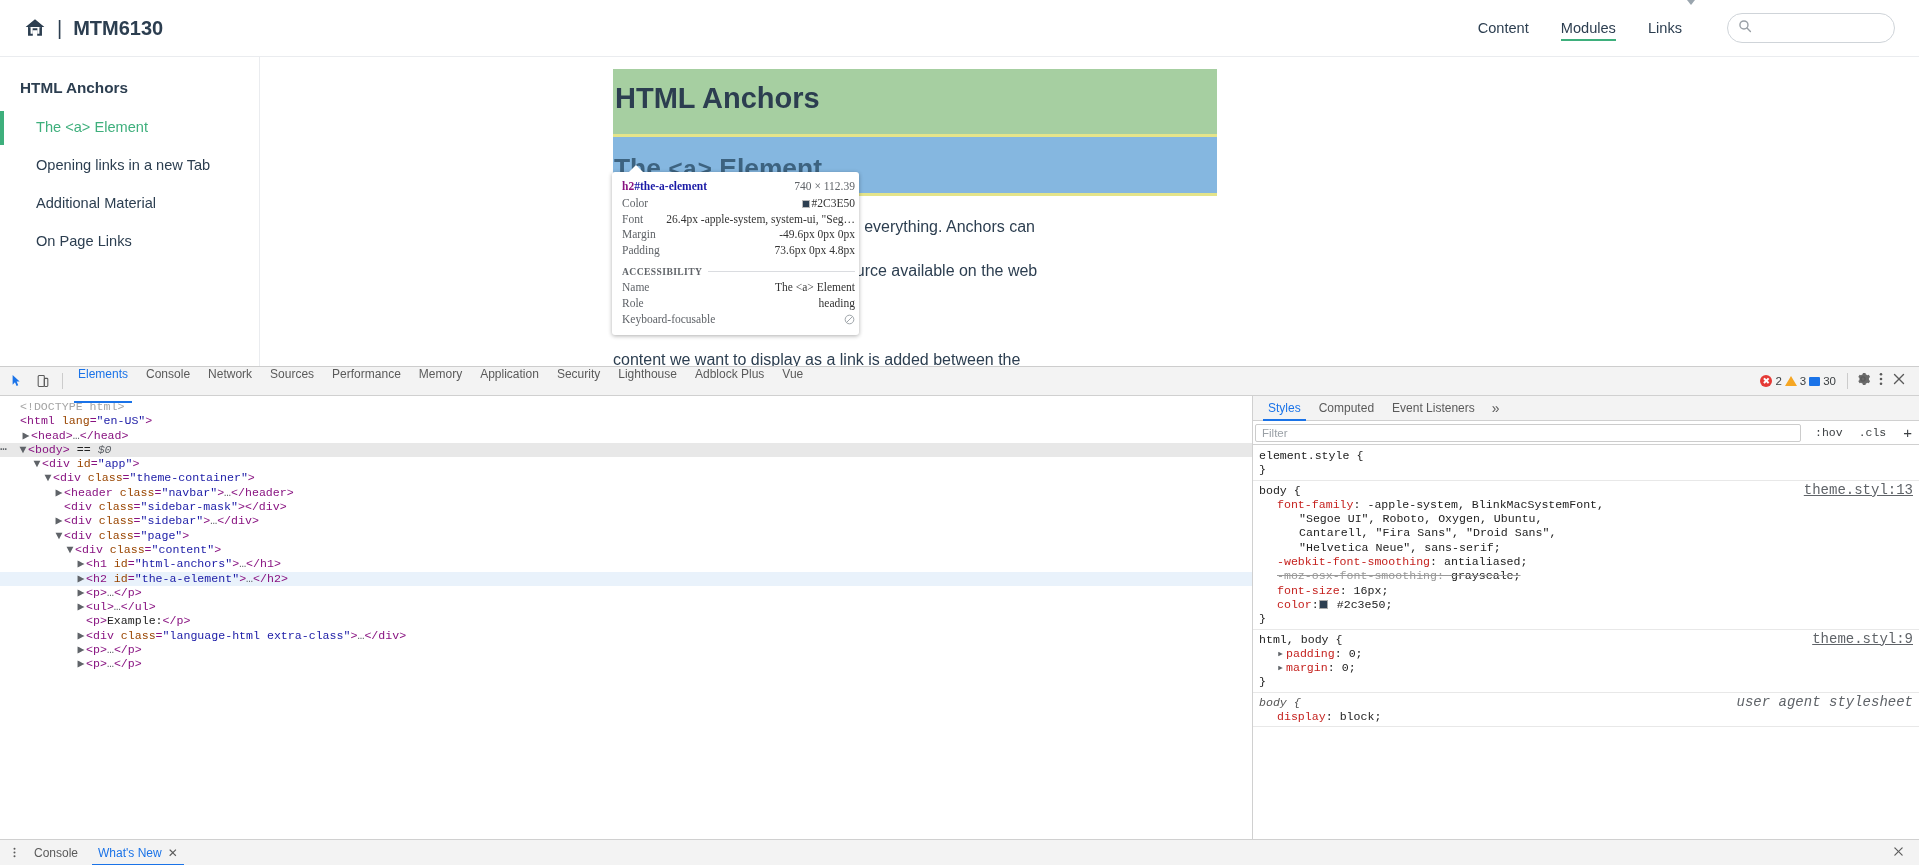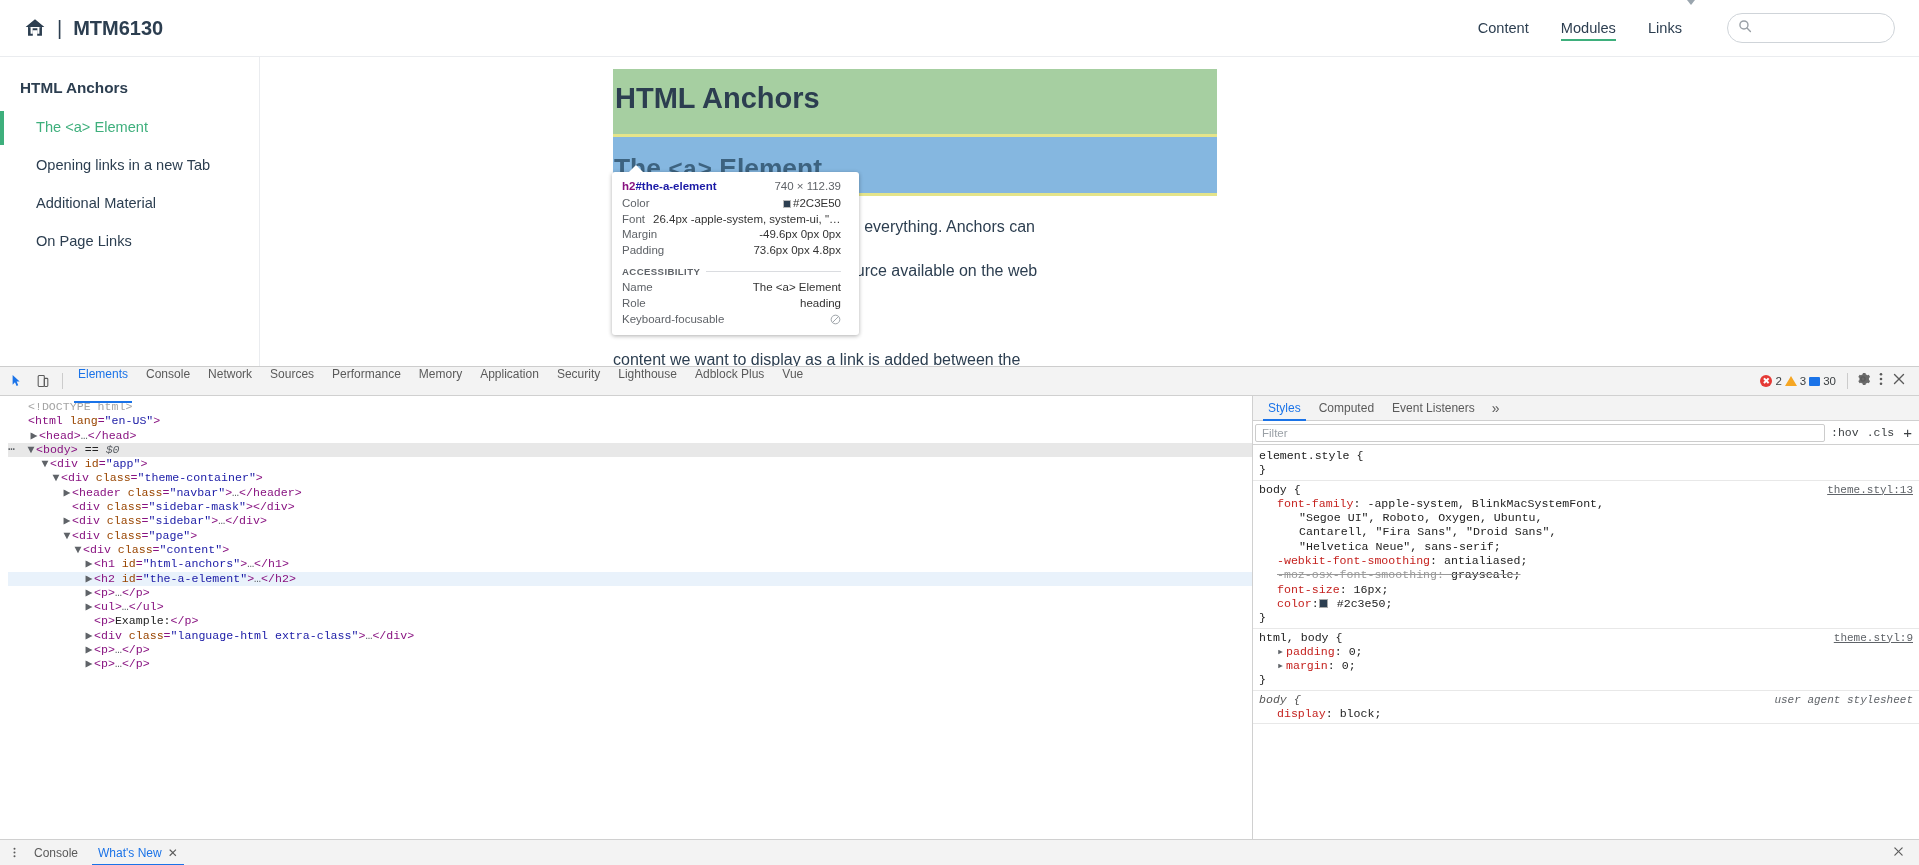--- a/index.html
+++ b/index.html
@@ -69,22 +69,22 @@
     font-family:"Liberation Mono", monospace; font-size:0.86em; background:#f3f4f5;
     color:#476582; border-radius:3px; padding:2px 5px;
   }
   .bullets { margin-top:14px; padding-left:22px; }
   .bullets li { font-size:16px; line-height:1.72; margin-bottom:10px; list-style:disc; }
 
   
   .inspect-tip {
     position:absolute; left:612px; top:172px; width:247px;
     background:#fff; border-radius:3px; box-shadow:0 1px 4px rgba(0,0,0,.32);
-    font-size:11.5px; color:#333; padding:8px 18px 8px 10px; z-index:40;
-    font-family:Liberation Sans, sans-serif;
+    font-size:11.5px; color:#333; padding:8px 4px 8px 10px; z-index:40;
+    font-family:Liberation Serif, serif;
   }
   .inspect-tip::before {
     content:""; position:absolute; top:-7px; left:16px;
     border-left:8px solid transparent; border-right:8px solid transparent;
     border-bottom:8px solid #fff;
   }
   .tip-head { display:flex; justify-content:space-between; align-items:baseline; margin-bottom:4px; }
   .tip-sel { font-weight:bold; font-size:11.5px; }
   .tip-sel .t-tag { color:#881280; }
   .tip-sel .t-id { color:#1a1aa6; }
@@ -124,21 +124,21 @@
   .cnt-item { display:flex; align-items:center; gap:3px; }
   .err-dot { width:12px; height:12px; border-radius:50%; background:#e53935; color:#fff; font-size:9px; display:flex; align-items:center; justify-content:center; }
   .warn-tri { width:0;height:0;border-left:6px solid transparent;border-right:6px solid transparent;border-bottom:10px solid #f5a623; }
   .info-sq { width:11px; height:9px; background:#1a73e8; border-radius:1px; }
   .gear-icon, .kebab-icon, .xclose-icon { width:16px; height:16px; cursor:pointer; }
   .dt-vdiv { width:1px; height:16px; background:#ccc; margin:0 5px; }
 
   .dt-main { flex:1; display:flex; min-height:0; }
   .dom-pane { width:1253px; flex:0 0 1253px; display:flex; flex-direction:column; border-right:1px solid #d0d0d0; min-height:0; }
   .dom-tree {
-    flex:1; overflow:hidden; padding:4px 0 0 8px;
+    flex:1; overflow:hidden; padding:4px 0 0 0;
     font-family:"Liberation Mono", monospace; font-size:11.6px; line-height:14.3px; color:#222;
   }
   .dnode { white-space:pre; padding:0 0 0 0; height:14.3px; }
   .dnode.sel { background:#e8e8e8; }
   .dnode.hl { background:#e9f2fb; }
   .tw { color:#5f6368; display:inline-block; width:10px; text-align:center; }
   .tw.none { visibility:hidden; }
   .c-doctype { color:#a5a5a5; }
   .c-tag { color:#881280; }
   .c-attr { color:#994500;text-align:right; }
@@ -155,34 +155,34 @@
   }
   .crumb { padding:0 8px; line-height:20px; cursor:pointer; }
   .crumb.active { background:#dcdcdc; }
 
   .styles-pane { flex:1; display:flex; flex-direction:column; min-width:0; background:#fff; }
   .st-tabs { height:25px; flex:0 0 25px; display:flex; align-items:center; border-bottom:1px solid #d0d0d0; background:#f3f3f3; padding-left:6px; }
   .st-tab { font-size:12px; color:#5a5a5a; padding:0 9px; height:25px; line-height:25px; cursor:pointer; position:relative; }
   .st-tab.active { color:#1a73e8; }
   .st-tab.active::after { content:""; position:absolute; left:4px; right:4px; bottom:0; height:2px; background:#1a73e8; }
   .st-more { font-size:14px; color:#5a5a5a; padding:0 8px; cursor:pointer; }
-  .st-filter-row { height:24px; flex:0 0 24px; display:flex; align-items:center; border-bottom:1px solid #d0d0d0; padding:0 2px; gap:4px; }
+  .st-filter-row { height:24px; flex:0 0 24px; display:flex; align-items:center; border-bottom:1px solid #d0d0d0; padding:0 2px; gap:12px; }
   .st-filter { flex:1; height:18px; border:1px solid #ccc; border-radius:2px; font-size:11.5px; padding:0 6px; color:#333; background:#fff; outline:none; font-family:"Liberation Sans", sans-serif; }
   .st-filter::placeholder { color:#9aa0a6; }
   .st-hov, .st-cls { font-family:"Liberation Mono", monospace; font-size:11.5px; color:#3c4043; cursor:pointer; padding:0 2px; }
   .st-plus { font-size:15px; color:#3c4043; cursor:pointer; padding:0 5px 0 3px; }
   .st-body {
     flex:1; overflow:hidden; font-family:"Liberation Mono", monospace;
     font-size:11.6px; line-height:14.3px; color:#222; padding:2px 0 0 0;
   }
   .rule { padding:2px 6px 2px 6px; border-bottom:1px solid #e8e8e8; }
   .rule-head { display:flex; justify-content:space-between; align-items:baseline; }
   .sel-text { color:#222; }
   .sel-text.ua { font-style:italic; color:#555; }
-  .origin { color:#5f6368; font-size:11px; text-decoration:underline; white-space:nowrap; }
+  .origin { color:#5f6368; font-size:14px; text-decoration:underline; white-space:nowrap; }
   .origin.plain { text-decoration:none; font-style:italic; }
   .decl { padding-left:18px; white-space:pre-wrap; }
   .prop { color:#c5221f; }
   .pval { color:#222; }
   .strike { text-decoration:line-through; color:#999; }
   .strike .prop { color:#999; }
   .tri { display:inline-block; width:9px; color:#5f6368; }
   .cswatch { display:inline-block; width:9px; height:9px; background:#2c3e50; border:1px solid #aaa; vertical-align:middle; margin-right:2px; }
 
   

